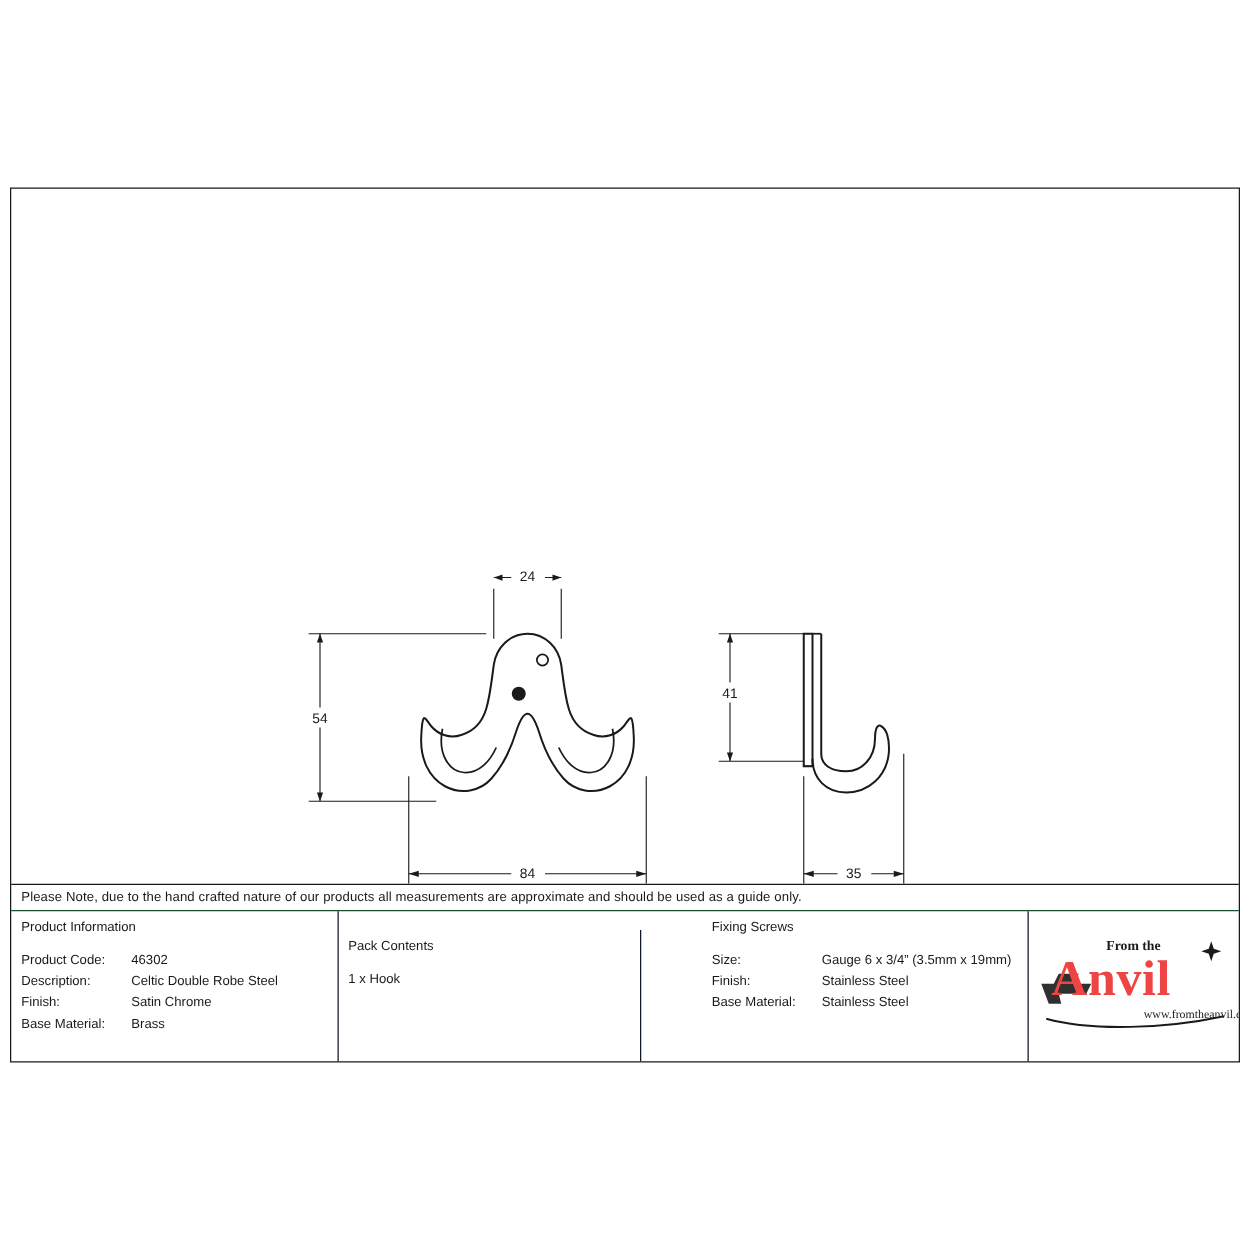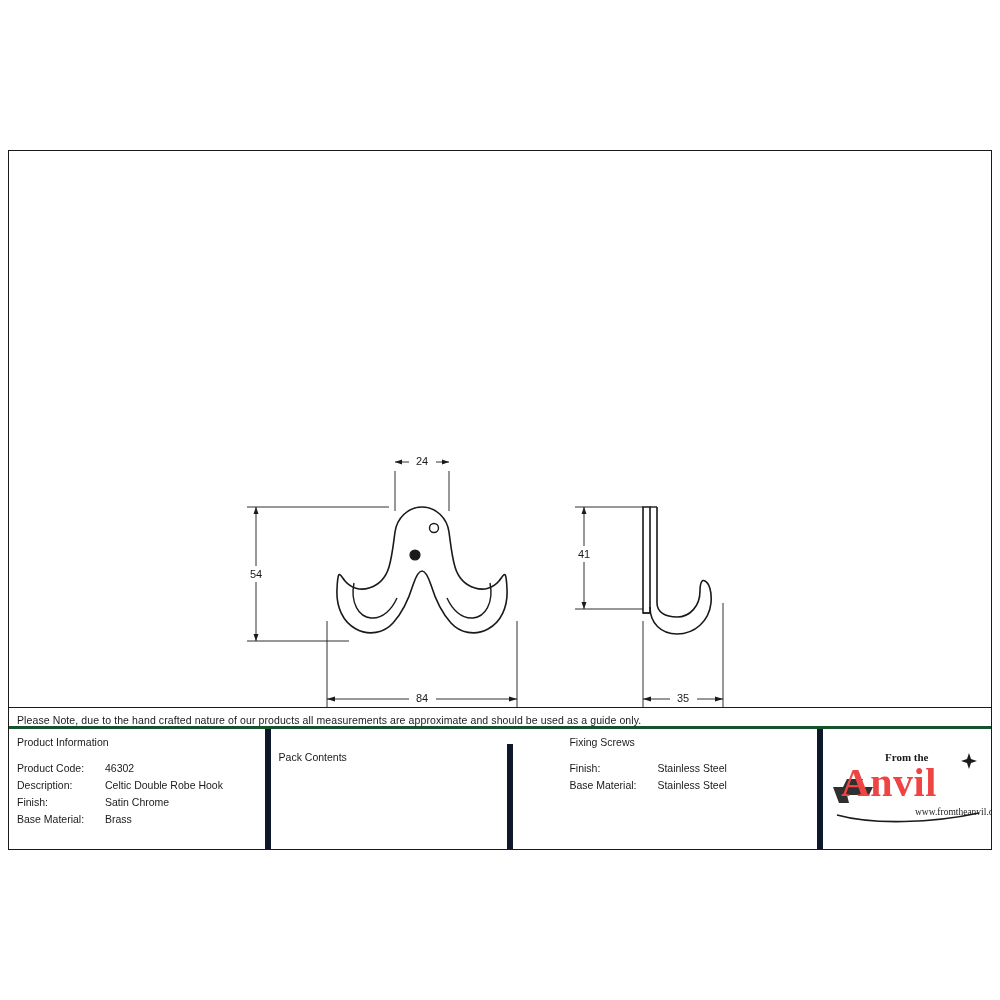--- a/index.html
+++ b/index.html
@@ -32,42 +32,42 @@
     overflow: hidden;
     text-decoration: underline;
   }
   #note-bar {
     position: absolute;
     left: 0;
     top: 556px;
     width: 982px;
     height: 22px;
     border-top: 1px solid #1a1a1a;
-    border-bottom: 3px solid #14532d;
+    border-bottom: 1px solid #14532d;
     box-sizing: border-box;
     display: flex;
-    align-items: flex-end;
+    align-items: center;
   }
   #note-bar .note-text {
     font-size: 10.5px;
     padding-left: 8px;
     letter-spacing: 0.1px;
     color: #1a1a1a;
   }
   #info-row {
     position: absolute;
     left: 0;
     top: 578px;
     width: 982px;
     height: 120px;
     display: flex;
   }
   .info-col {
     box-sizing: border-box;
-    border-right: 6px solid #0f172a;
+    border-right: 1px solid #0f172a;
     padding: 7px 0 0 8px;
     position: relative;
   }
   .col-1 { width: 278px; }
   .col-2 { width: 258px; margin-top: 15px; }
   .col-3 { width: 278px; margin-left: 48px; }
   .col-4 { width: 168px; border-right: none; padding: 0; }
   .col-title {
     font-size: 10.5px;
     margin-bottom: 12px;
@@ -250,38 +250,43 @@
   <div id="info-row">
 
     <div class="info-col col-1">
       <div class="col-title">Product Information</div>
       <div class="spec-line">
         <span class="spec-label">Product Code:</span>
         <span class="spec-value">46302</span>
       </div>
       <div class="spec-line">
         <span class="spec-label">Description:</span>
-        <span class="spec-value">Celtic Double Robe Hook</span>
+        <span class="spec-value">Celtic Double Robe Steel</span>
       </div>
       <div class="spec-line">
         <span class="spec-label">Finish:</span>
         <span class="spec-value">Satin Chrome</span>
       </div>
       <div class="spec-line">
         <span class="spec-label">Base Material:</span>
         <span class="spec-value">Brass</span>
       </div>
     </div>
 
     <div class="info-col col-2">
       <div class="col-title">Pack Contents</div>
+      <div class="plain-line">1 x Hook</div>
     </div>
 
     <div class="info-col col-3">
       <div class="col-title">Fixing Screws</div>
+      <div class="spec-line">
+        <span class="spec-label">Size:</span>
+        <span class="spec-value">Gauge 6 x 3/4” (3.5mm x 19mm)</span>
+      </div>
       <div class="spec-line">
         <span class="spec-label">Finish:</span>
         <span class="spec-value">Stainless Steel</span>
       </div>
       <div class="spec-line">
         <span class="spec-label">Base Material:</span>
         <span class="spec-value">Stainless Steel</span>
       </div>
     </div>
 

